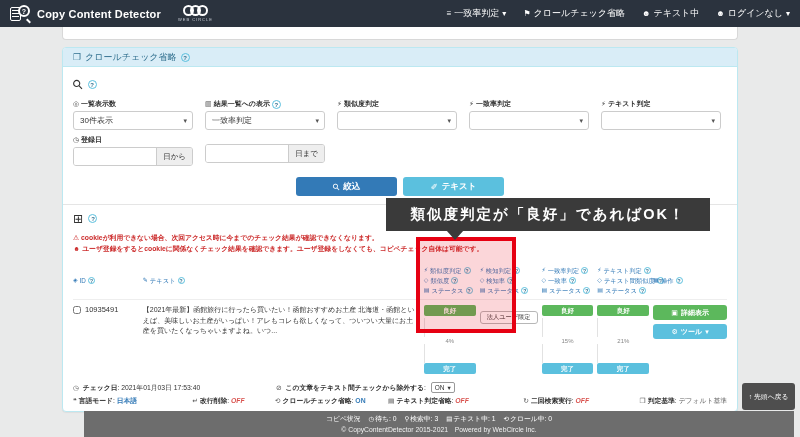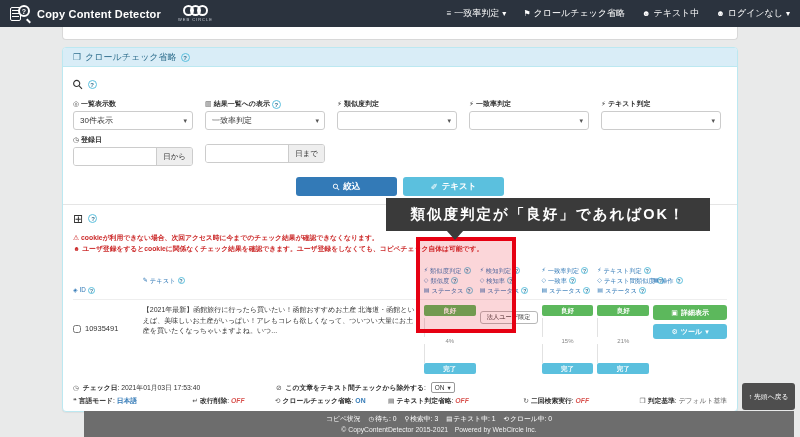--- a/index.html
+++ b/index.html
@@ -55,21 +55,21 @@
   .btn .mag { transform:rotate(-45deg); font-size:9px; }
 
   .hr { border-top:1px solid #e5e5e5; margin:6px -10px; }
 
   .warnings { font-size:6.8px; font-weight:bold; color:#cc2b2b; line-height:1.55; margin:2px 0 6px 0; }
   .warnings .wic { font-size:6.8px; margin-right:2px; }
 
   
   .tbl { margin-top:12px; }
   .trow { display:flex; gap:4px; }
-  .c-id{width:66px;margin-top:19px;} .c-text{width:278px;} .c-sim{width:52px;} .c-det{width:58px;} .c-match{width:52px;} .c-tj{width:52px;} .c-ops{width:74px;}
+  .c-id{width:66px;} .c-text{width:278px;} .c-sim{width:52px;} .c-det{width:58px;} .c-match{width:52px;} .c-tj{width:52px;} .c-ops{width:74px;}
   .thead { align-items:center; border-bottom:1px solid #eee; padding-bottom:4px; }
   .hcell { font-size:6.3px; color:#337ab7; line-height:1.55; }
   .hline { display:flex; align-items:center; gap:2px; white-space:nowrap; cursor:pointer; }
   .hline .hic { font-size:6px; }
   .hline .help { width:7px; height:7px; font-size:5px; line-height:6px; }
 
   .drow { padding-top:5px; }
   .cell-id { display:flex; align-items:flex-start; gap:4px; font-size:7.5px; color:#333; }
   .cell-id input { width:8px; height:8px; margin-top:1px; }
   .cell-text { font-size:7px; line-height:1.5; color:#333; }

